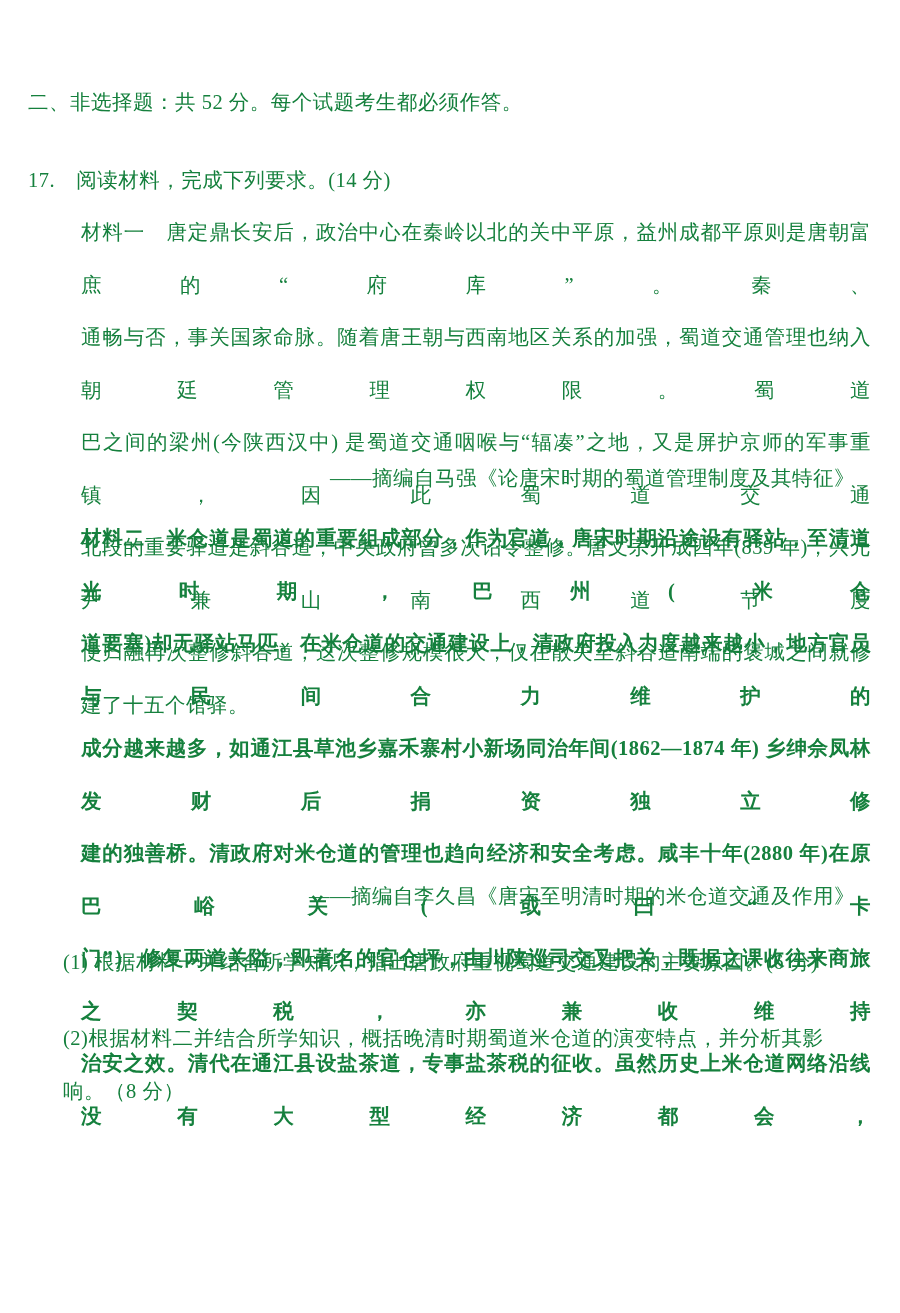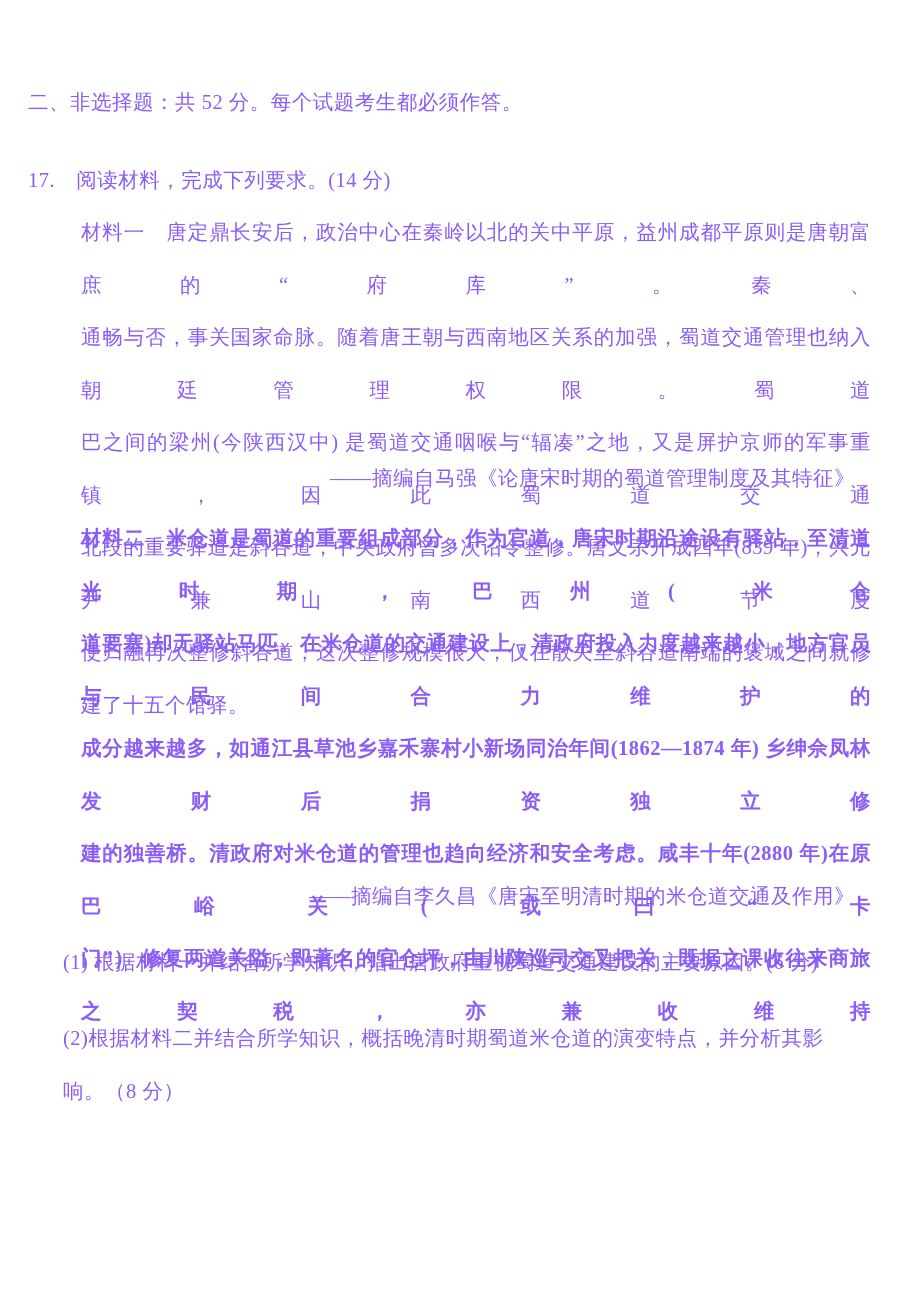--- a/index.html
+++ b/index.html
@@ -6,21 +6,21 @@
     margin: 0;
     padding: 0;
     background: #ffffff;
   }
   .page {
     position: relative;
     width: 900px;
     height: 1313px;
     background: #ffffff;
     font-family: "Liberation Serif", "DejaVu Serif", serif;
-    color: #8b5cf6;
+    color: #15803d;
     font-size: 20.5px;
     letter-spacing: 0.5px;
     overflow: hidden;
   }
   .abs { position: absolute; }
 
   .section-header {
     left: 28px;
     top: 76px;
     width: 830px;
@@ -84,20 +84,21 @@
   </div>
 
   <div class="abs source source1">——摘编自马强《论唐宋时期的蜀道管理制度及其特征》</div>
 
   <div class="abs material material2">
     <div class="pline">材料二　米仓道是蜀道的重要组成部分，作为官道，唐宋时期沿途设有驿站，至清道光时期，巴州(米仓</div>
     <div class="pline">道要塞)却无驿站马匹。在米仓道的交通建设上，清政府投入力度越来越小，地方官员与民间合力维护的</div>
     <div class="pline">成分越来越多，如通江县草池乡嘉禾寨村小新场同治年间(1862—1874 年) 乡绅佘凤林发财后捐资独立修</div>
     <div class="pline">建的独善桥。清政府对米仓道的管理也趋向经济和安全考虑。咸丰十年(2880 年)在原巴峪关(或曰“卡</div>
     <div class="pline">门”） 修复两道关隘，即著名的官仓坪，由川陕巡司交叉把关，既据之课收往来商旅之契税，亦兼收维持</div>
+    <div class="pline">治安之效。清代在通江县设盐茶道，专事盐茶税的征收。虽然历史上米仓道网络沿线没有大型经济都会，</div>
   </div>
 
   <div class="abs source source2">——摘编自李久昌《唐宋至明清时期的米仓道交通及作用》</div>
 
   <div class="abs question q1">(1) 根据材料一并结合所学知识，指出唐政府重视蜀道交通建设的主要原因。(6 分)</div>
 
   <div class="abs question q2">(2)根据材料二并结合所学知识，概括晚清时期蜀道米仓道的演变特点，并分析其影响。（8 分）</div>
 
 </div>
 

